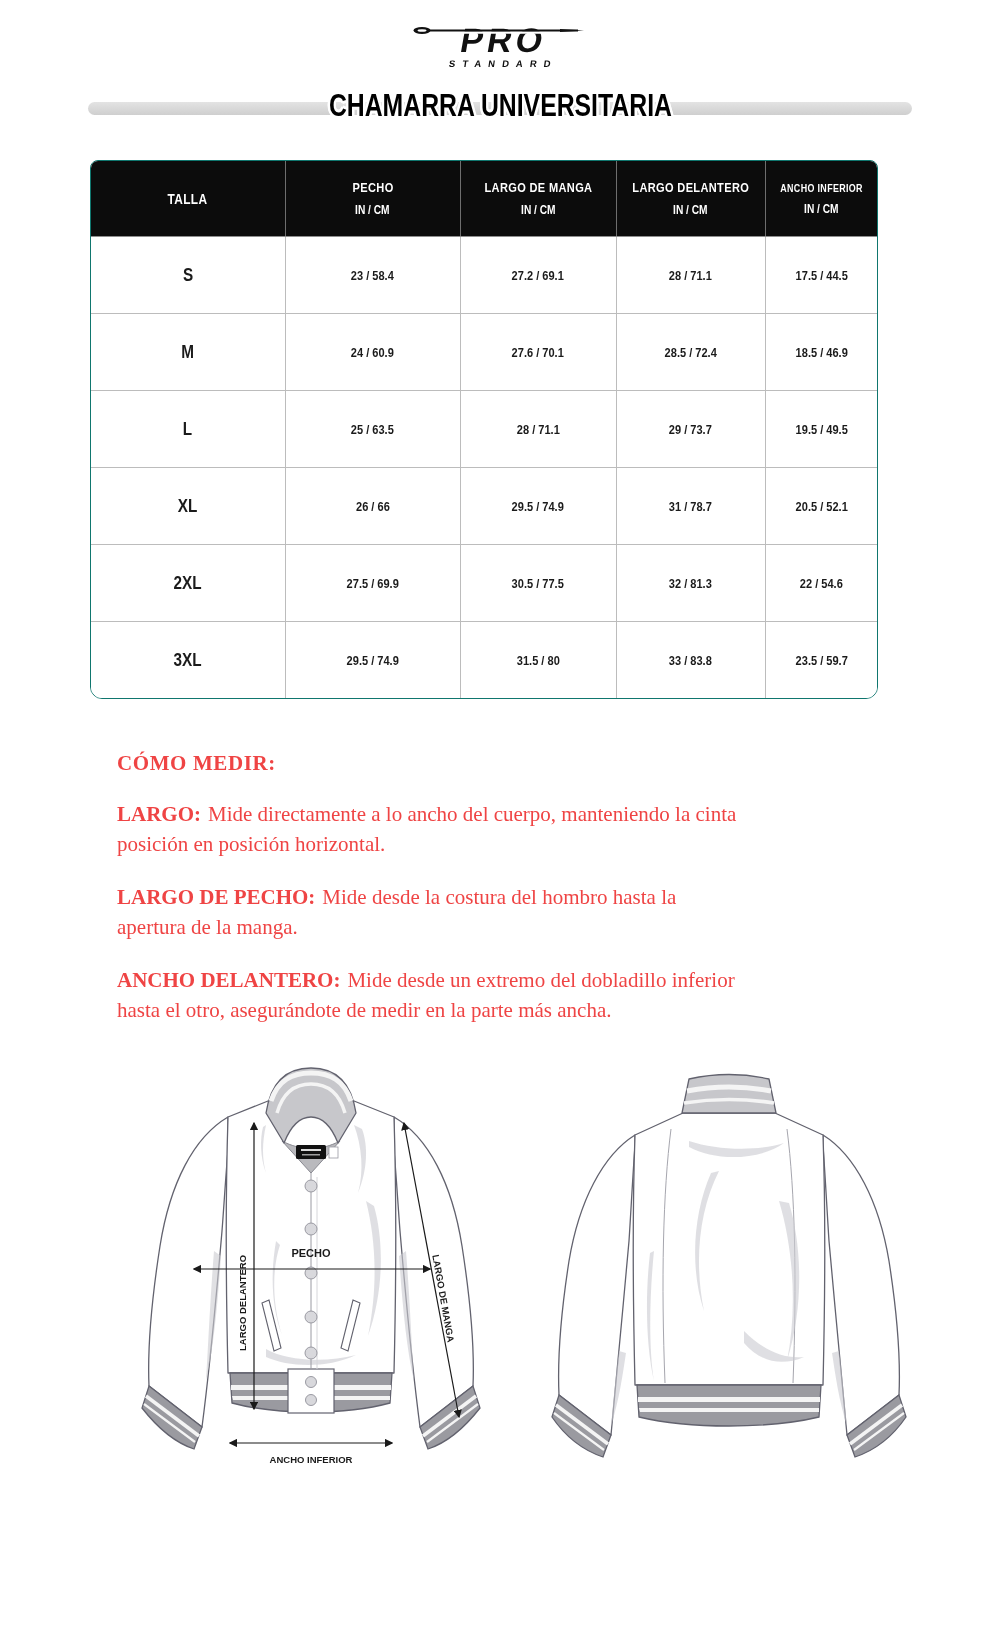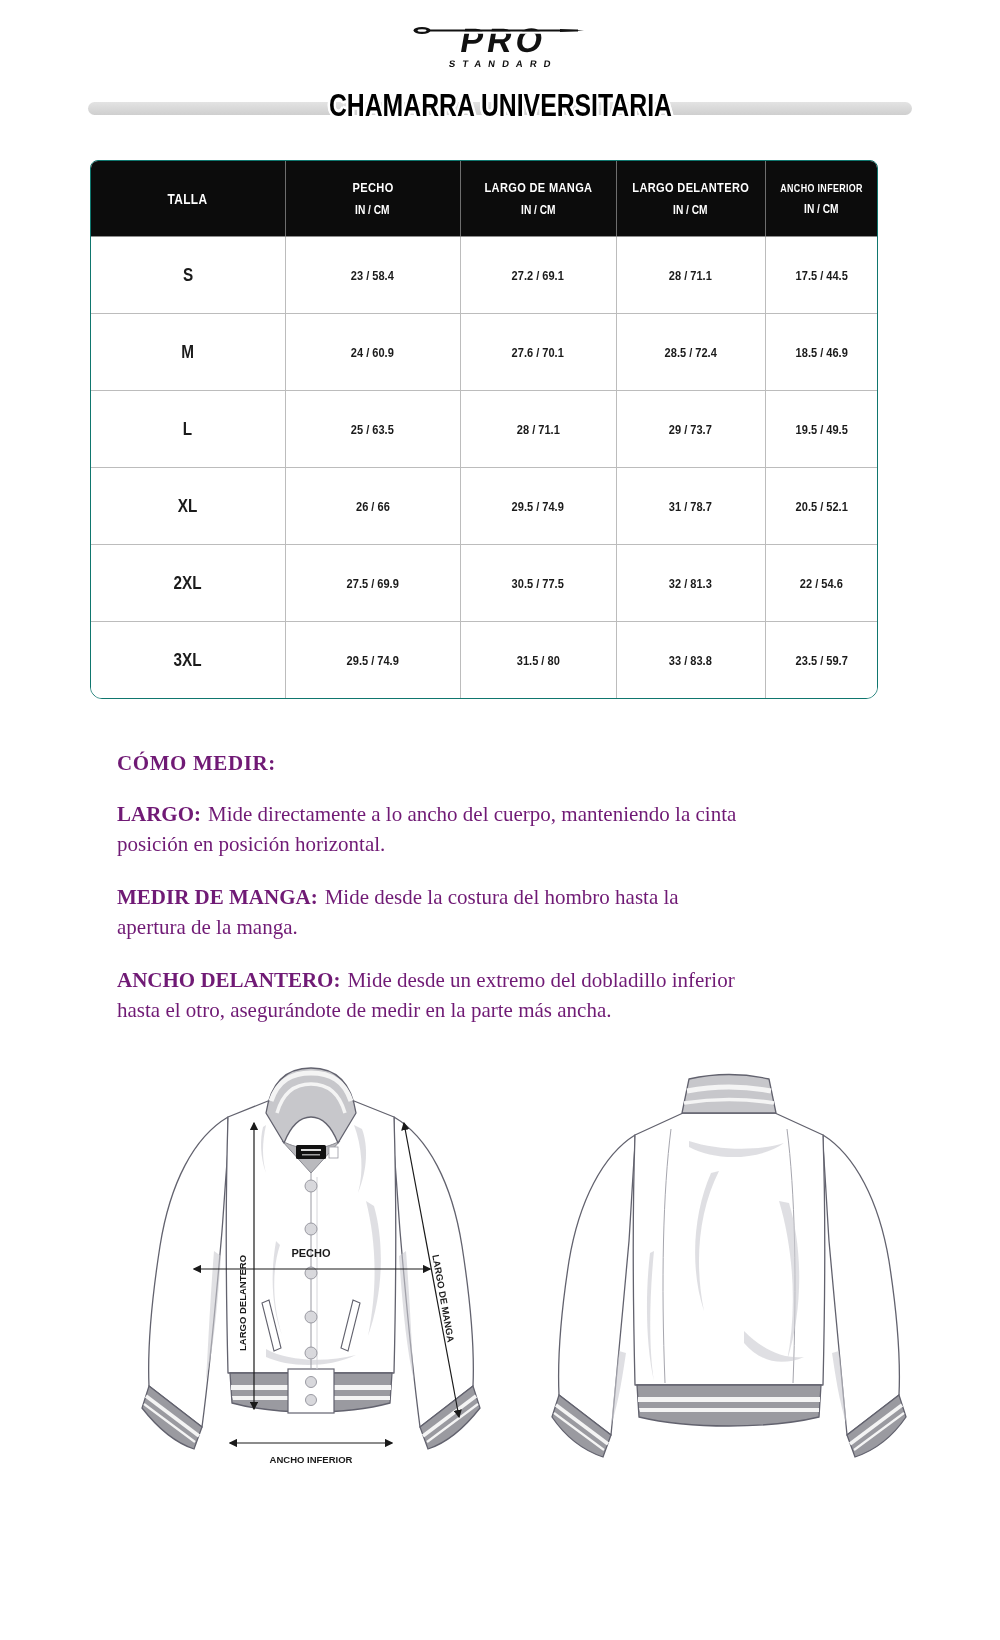--- a/index.html
+++ b/index.html
@@ -30,21 +30,21 @@
   th.small .h-label{font-size:10.5px;}
   .h-sub{font-size:12px;font-weight:bold;margin-top:8px;}
   tbody td{height:76px;text-align:center;vertical-align:middle;background:#fff;
     border:1px solid #bcbcbc;font-weight:bold;font-size:13px;color:#1b1b1b;padding:0;}
   tbody tr:first-child td{border-top:none;}
   tbody td:first-child{border-left:none;font-size:18px;}
   tbody td:last-child{border-right:none;text-align:center;}
   tbody tr:last-child td{border-bottom:none;}
 
   
-  .measure{margin:52px 0 0 117px;width:632px;font-family:"Liberation Serif",serif;color:#701a75;}
+  .measure{margin:52px 0 0 117px;width:632px;font-family:"Liberation Serif",serif;color:#ef4444;}
   .measure h2{font-size:21px;margin:0;letter-spacing:.6px;font-weight:bold;}
   .measure p{font-size:21px;line-height:30px;margin:23px 0 0 0;}
   .measure b{font-weight:bold;margin-right:7px;}
 
   
   .diagrams{display:flex;align-items:flex-start;gap:6px;margin-top:26px;padding-left:116px;}
   .diagrams svg{display:block;}
   .diag-label{font-family:"Liberation Sans",sans-serif;font-weight:bold;fill:#1a1a1a;}
 </style>
 </head>
@@ -146,21 +146,21 @@
       <td><span class="cx85">33 / 83.8</span></td>
       <td><span class="cx85">23.5 / 59.7</span></td>
     </tr>
   </tbody>
 </table>
 </div>
 
 <div class="measure">
   <h2>CÓMO MEDIR:</h2>
   <p><b>LARGO:</b><span>Mide directamente a lo ancho del cuerpo, manteniendo la cinta posición en posición horizontal.</span></p>
-  <p><b>MEDIR DE MANGA:</b><span>Mide desde la costura del hombro hasta la apertura de la manga.</span></p>
+  <p><b>LARGO DE PECHO:</b><span>Mide desde la costura del hombro hasta la apertura de la manga.</span></p>
   <p><b>ANCHO DELANTERO:</b><span>Mide desde un extremo del dobladillo inferior hasta el otro, asegurándote de medir en la parte más ancha.</span></p>
 </div>
 
 <div class="diagrams">
 
   <svg width="392" height="472" viewBox="0 0 392 472">
     <defs>
       <marker id="arw" viewBox="0 0 10 10" refX="8.5" refY="5" markerWidth="7" markerHeight="7" orient="auto-start-reverse">
         <path d="M0,0 L10,5 L0,10 z" fill="#1a1a1a"></path>
       </marker>

